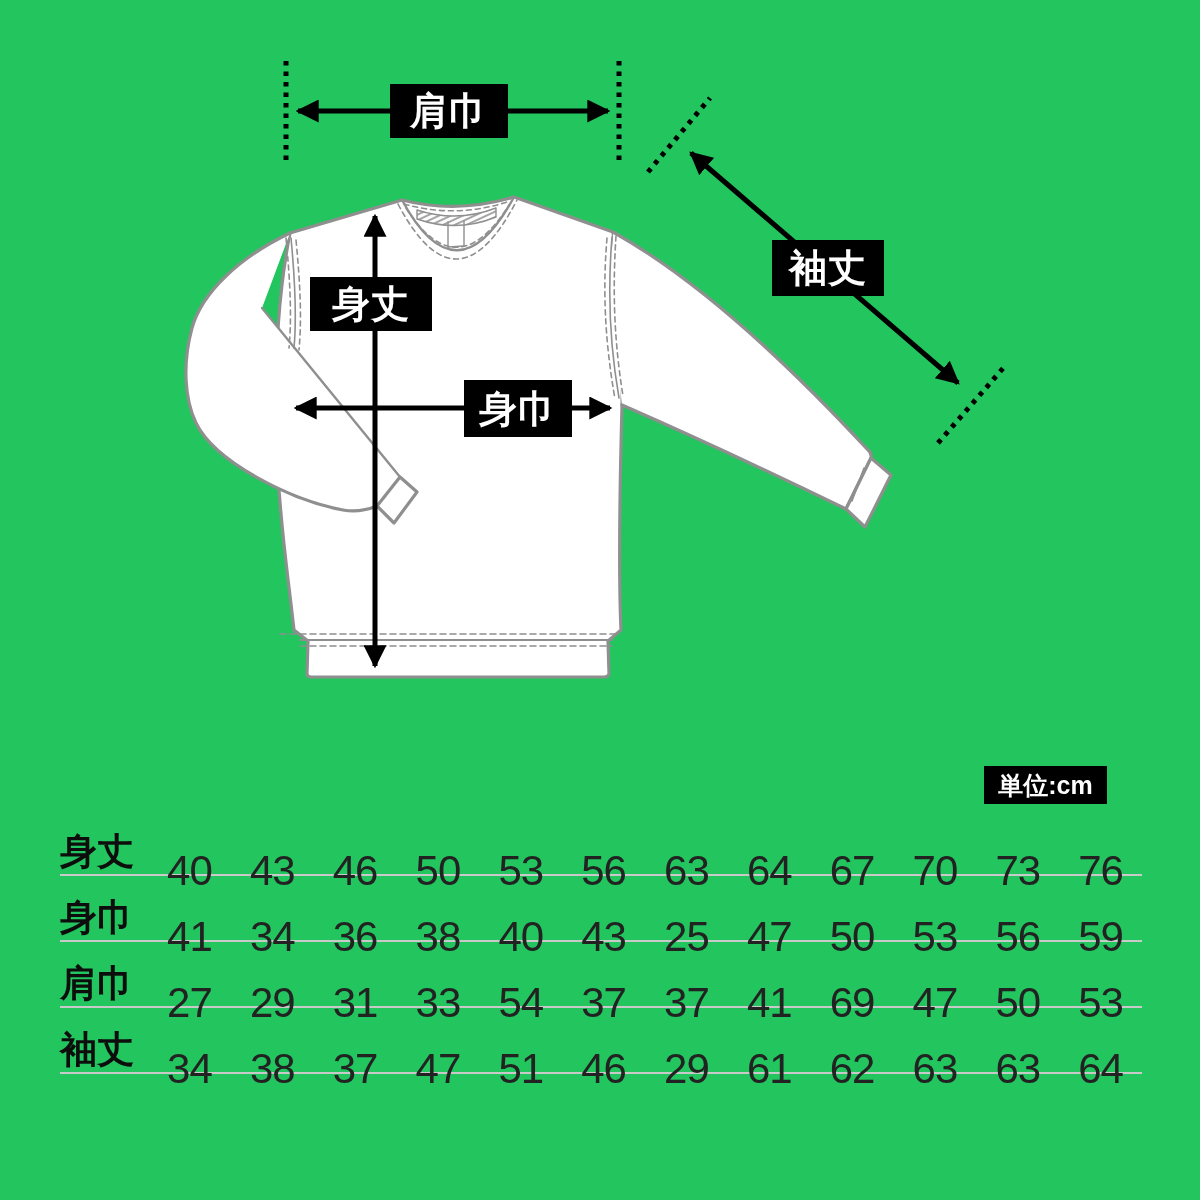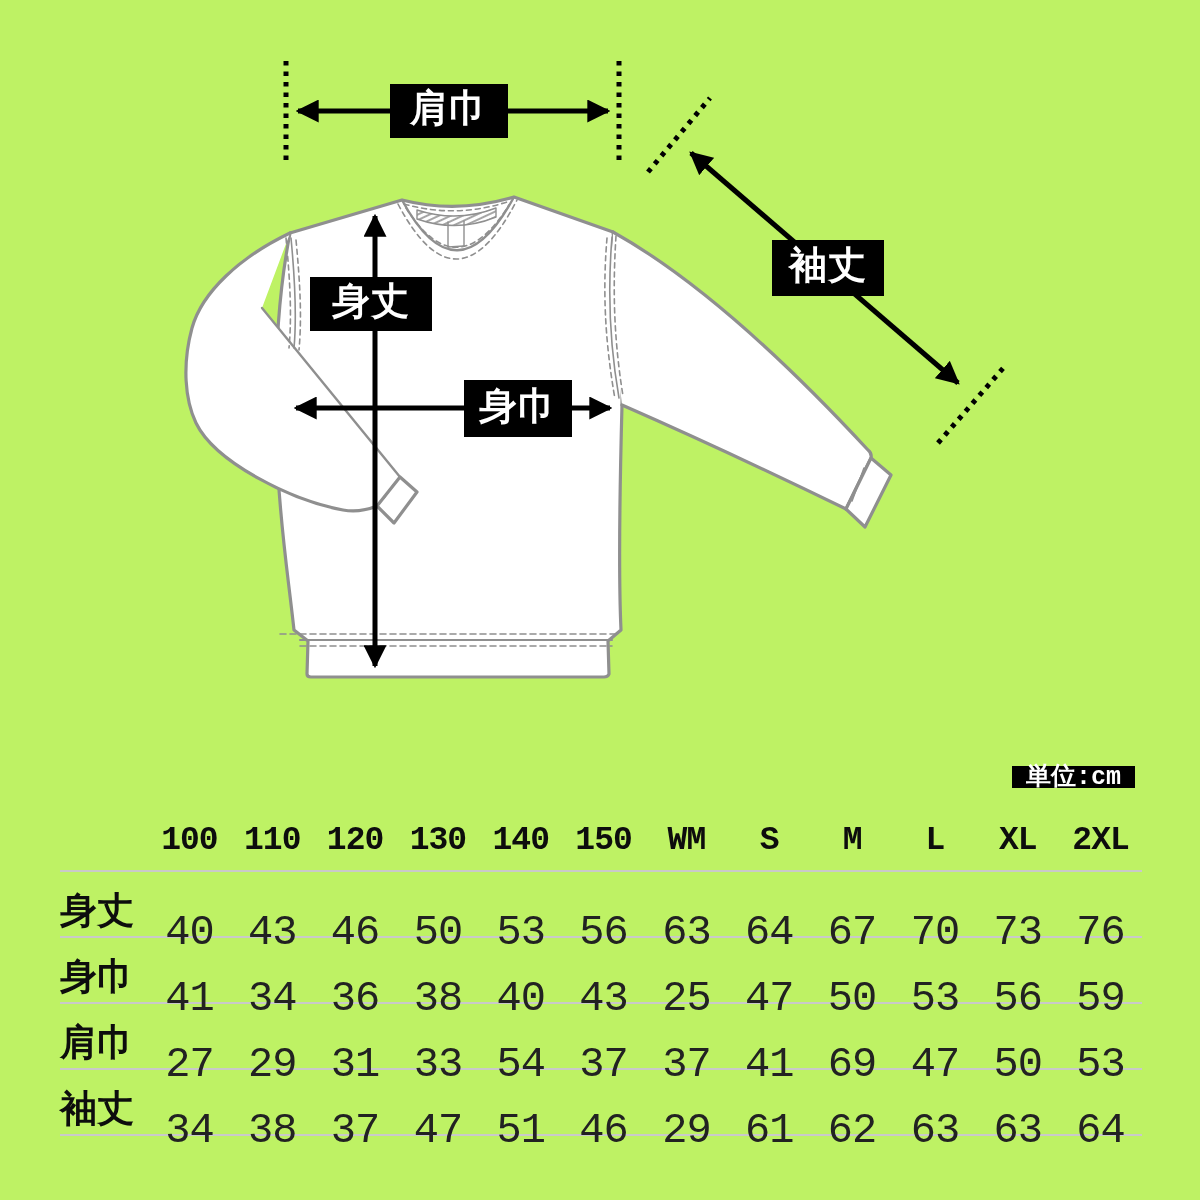--- a/index.html
+++ b/index.html
@@ -1,26 +1,26 @@
 <!DOCTYPE html>
 <html><head>
 <meta charset="utf-8">
 <style>
   html,body{margin:0;padding:0;background:#fff;}
-  .stage{position:relative;width:1200px;height:1200px;background:#bef264;overflow:hidden;
-         font-family:Liberation Mono, monospace;color:#111;}
+  .stage{position:relative;width:1200px;height:1200px;background:#22c55e;overflow:hidden;
+         font-family:Liberation Sans, sans-serif;color:#111;}
   .diagram-svg{position:absolute;left:0;top:0;}
   
   .mlabel{position:absolute;background:#000;color:#fff;display:flex;align-items:center;
           justify-content:center;font-weight:700;line-height:1;letter-spacing:1px;}
   #lbl-shoulder{left:390px;top:84px;width:118px;height:54px;font-size:38px;}
   #lbl-sleeve{left:772px;top:240px;width:112px;height:56px;font-size:38px;}
   #lbl-bodylen{left:310px;top:277px;width:122px;height:54px;font-size:38px;}
   #lbl-bodywid{left:464px;top:380px;width:108px;height:57px;font-size:38px;}
-  #lbl-unit{left:1012px;top:766px;width:123px;height:22px;font-size:25px;letter-spacing:0;}
+  #lbl-unit{left:984px;top:766px;width:123px;height:38px;font-size:25px;letter-spacing:0;}
   
   .size-table{position:absolute;left:60px;top:810px;width:1082px;}
   .tr{display:grid;grid-template-columns:88px repeat(12,1fr);align-items:center;
       border-bottom:2px solid #c9c9c9;box-sizing:border-box;height:66px;}
   .tr.thead{height:62px;border-bottom:2px solid #c9c9c9;}
   .c{text-align:center;line-height:1;}
   .th{font-weight:700;font-size:33px;letter-spacing:-1px;color:#0d0d0d;}
   .rl{font-weight:700;font-size:37px;text-align:left;color:#0d0d0d;}
   .v{font-size:42px;font-weight:400;color:#222;letter-spacing:-1px;margin-top:40px;}
 </style>
@@ -111,35 +111,20 @@
     </g>
   </svg>
 
   <div class="mlabel" id="lbl-shoulder">肩巾</div>
   <div class="mlabel" id="lbl-sleeve">袖丈</div>
   <div class="mlabel" id="lbl-bodylen">身丈</div>
   <div class="mlabel" id="lbl-bodywid">身巾</div>
   <div class="mlabel" id="lbl-unit">単位:cm</div>
 
   <div class="size-table">
-    <div class="tr thead">
-      <div class="c rl"></div>
-      <div class="c th">100</div>
-      <div class="c th">110</div>
-      <div class="c th">120</div>
-      <div class="c th">130</div>
-      <div class="c th">140</div>
-      <div class="c th">150</div>
-      <div class="c th">WM</div>
-      <div class="c th">S</div>
-      <div class="c th">M</div>
-      <div class="c th">L</div>
-      <div class="c th">XL</div>
-      <div class="c th">2XL</div>
-    </div>
     <div class="tr">
       <div class="c rl">身丈</div>
       <div class="c v">40</div>
       <div class="c v">43</div>
       <div class="c v">46</div>
       <div class="c v">50</div>
       <div class="c v">53</div>
       <div class="c v">56</div>
       <div class="c v">63</div>
       <div class="c v">64</div>

